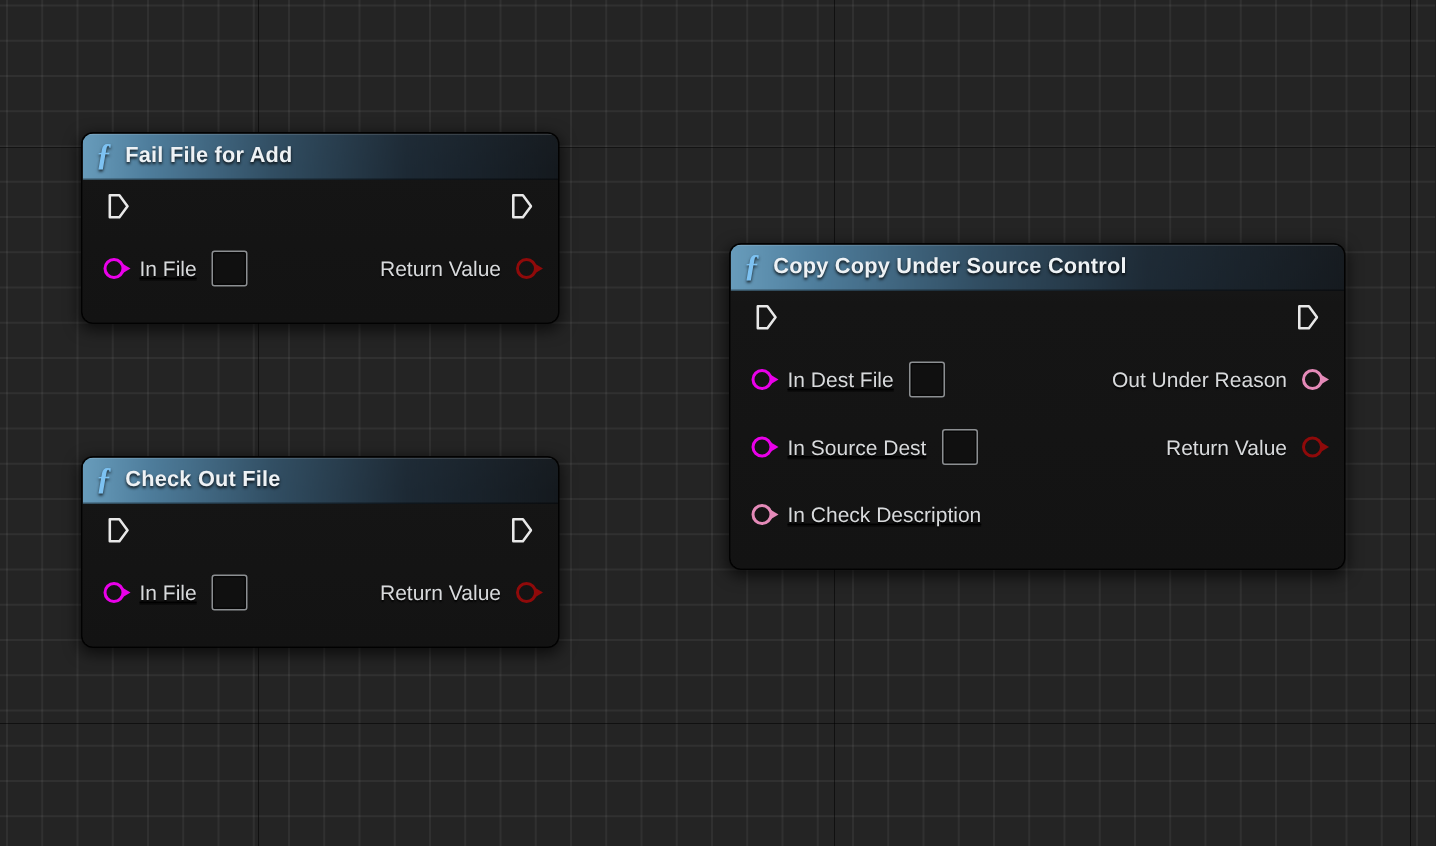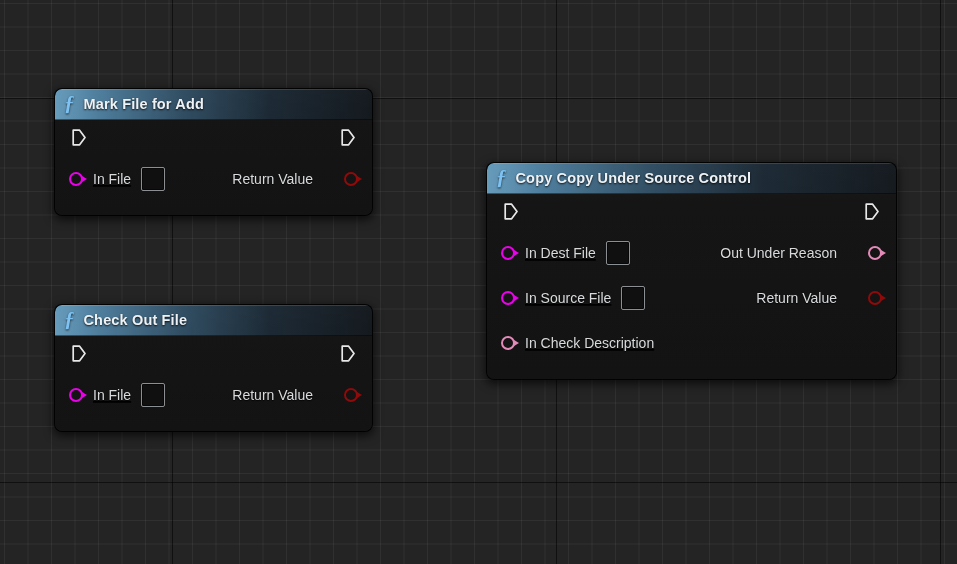--- a/index.html
+++ b/index.html
@@ -117,21 +117,21 @@
   }
 
   .pin-group {
     position: absolute;
     display: flex;
     align-items: center;
     top: 50%;
     transform: translateY(-50%);
   }
   .pin-group.in  { left: 14px; text-decoration: underline; }
-  .pin-group.out { right: 14px; gap: 21px; }
+  .pin-group.out { right: 14px; }
 
   .data-pin {
     width: 14px;
     height: 14px;
     position: relative;
     flex: 0 0 auto;
   }
   .data-pin .ring {
     position: absolute;
     left: 0; top: 0;
@@ -174,21 +174,21 @@
   .node-footer { height: 14px; }
 </style>
 </head>
 <body>
 
 <div id="graph-canvas">
     <div class="bp-node" style="left: 55px; top: 89px; width: 317px;">
       <div class="bp-node-inner">
         <div class="node-title-bar">
           <span class="fn-icon">ƒ</span>
-          <span class="node-title-text">Mark File for Add</span>
+          <span class="node-title-text">Fail File for Add</span>
         </div>
         <div class="node-body">
           <div class="exec-row">
             <span class="exec-pin left"><svg viewBox="0 0 14 17" width="14" height="17">
                 <path d="M1.2 1.2 L7.6 1.2 L13 8.5 L7.6 15.8 L1.2 15.8 Z" fill="none" stroke="#e8e8e8" stroke-width="1.7" stroke-linejoin="round"></path>
               </svg></span>
             <span class="exec-pin right"><svg viewBox="0 0 14 17" width="14" height="17">
                 <path d="M1.2 1.2 L7.6 1.2 L13 8.5 L7.6 15.8 L1.2 15.8 Z" fill="none" stroke="#e8e8e8" stroke-width="1.7" stroke-linejoin="round"></path>
               </svg></span>
           </div>
@@ -280,21 +280,21 @@
                 <span class="nub"></span>
               </span>
             </span>
           </div>
           <div class="pin-row">
             <span class="pin-group in">
               <span class="data-pin" style="color: rgb(234, 0, 234);">
                 <span class="ring"></span>
                 <span class="nub"></span>
               </span>
-              <span class="pin-label">In Source File</span>
+              <span class="pin-label">In Source Dest</span>
               <span class="value-box"></span>
             </span>
             <span class="pin-group out">
               <span class="pin-label">Return Value</span>
               <span class="data-pin" style="color: rgb(143, 10, 10);">
                 <span class="ring"></span>
                 <span class="nub"></span>
               </span>
             </span>
           </div>

